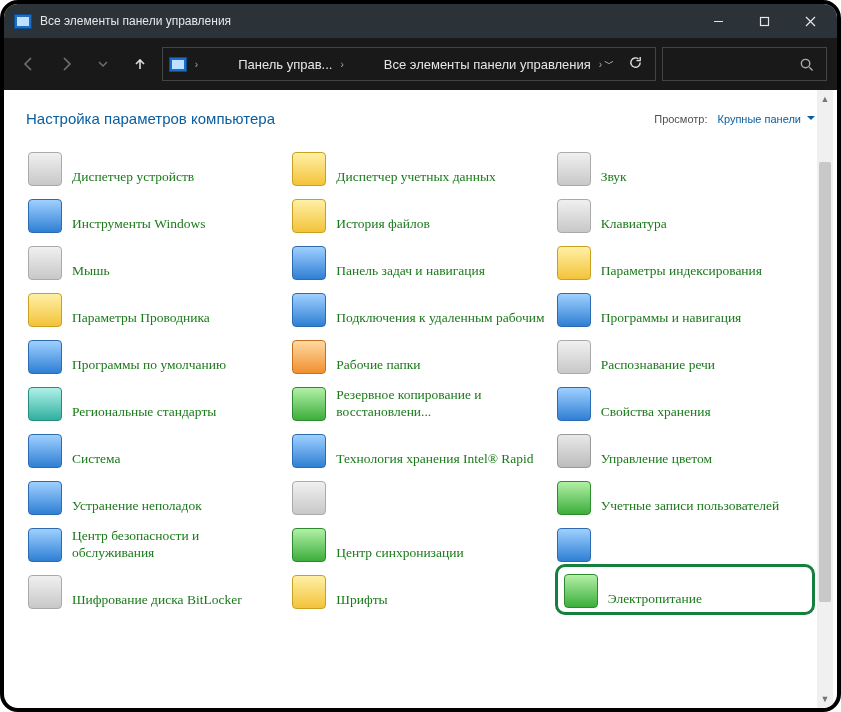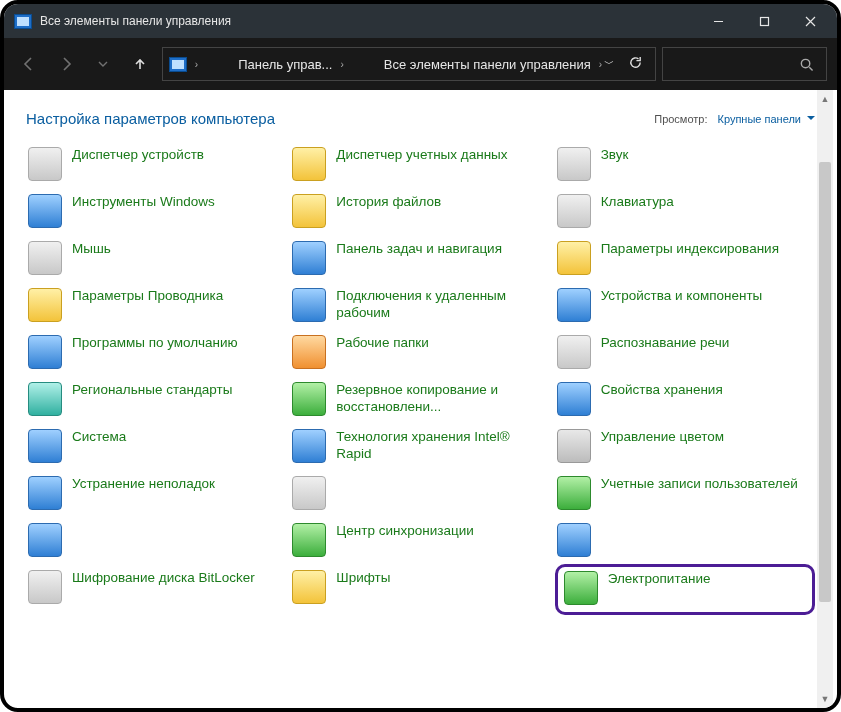--- a/index.html
+++ b/index.html
@@ -109,41 +109,42 @@
 
   
   .grid {
     display: grid;
     grid-template-columns: repeat(3, 1fr);
     column-gap: 4px;
     row-gap: 0;
   }
   .item {
     display: flex;
-    align-items: flex-start;
+    align-items: flex-end;
     min-height: 47px;
     padding: 4px 2px;
     position: relative;
+    font-family: Liberation Serif, serif;
   }
   .item .ic {
     width: 34px; height: 34px;
     flex-shrink: 0;
     margin-right: 10px;
     border-radius: 4px;
     display:flex;align-items:center;justify-content:center;
     font-size: 18px;
     position: relative;
   }
   .item .txt {
     color: #1a7a1a;
     font-size: 13.5px;
     line-height: 1.25;
   }
   .highlight {
-    border: 3px solid #4c1d95;
+    border: 3px solid #15803d;
     border-radius: 10px;
     padding: 4px 6px;
     margin: -2px 0;
   }
 
   
   .ic-generic{background:linear-gradient(#e8e8e8,#bcbcbc);border:1px solid #999;}
   .ic-blue{background:linear-gradient(#9fd0ff,#2f7fd4);border:1px solid #2c6bb0;}
   .ic-green{background:linear-gradient(#b2f0a6,#3cae3c);border:1px solid #2d8a2d;}
   .ic-yellow{background:linear-gradient(#fff0a6,#f3c33a);border:1px solid #caa020;}
@@ -288,21 +289,21 @@
       <div class="item">
         <div class="ic ic-yellow"></div>
         <div class="txt">Параметры Проводника</div>
       </div>
       <div class="item">
         <div class="ic ic-blue"></div>
         <div class="txt">Подключения к удаленным рабочим</div>
       </div>
       <div class="item">
         <div class="ic ic-blue"></div>
-        <div class="txt">Устройства и компоненты</div>
+        <div class="txt">Программы и навигация</div>
       </div>
       <div class="item">
         <div class="ic ic-blue"></div>
         <div class="txt">Программы по умолчанию</div>
       </div>
       <div class="item">
         <div class="ic ic-orange"></div>
         <div class="txt">Рабочие папки</div>
       </div>
       <div class="item">
@@ -339,20 +340,21 @@
       </div>
       <div class="item">
         <div class="ic ic-gray"></div>
       </div>
       <div class="item">
         <div class="ic ic-green"></div>
         <div class="txt">Учетные записи пользователей</div>
       </div>
       <div class="item">
         <div class="ic ic-blue"></div>
+        <div class="txt">Центр безопасности и обслуживания</div>
       </div>
       <div class="item">
         <div class="ic ic-green"></div>
         <div class="txt">Центр синхронизации</div>
       </div>
       <div class="item">
         <div class="ic ic-blue"></div>
       </div>
       <div class="item">
         <div class="ic ic-gray"></div>

